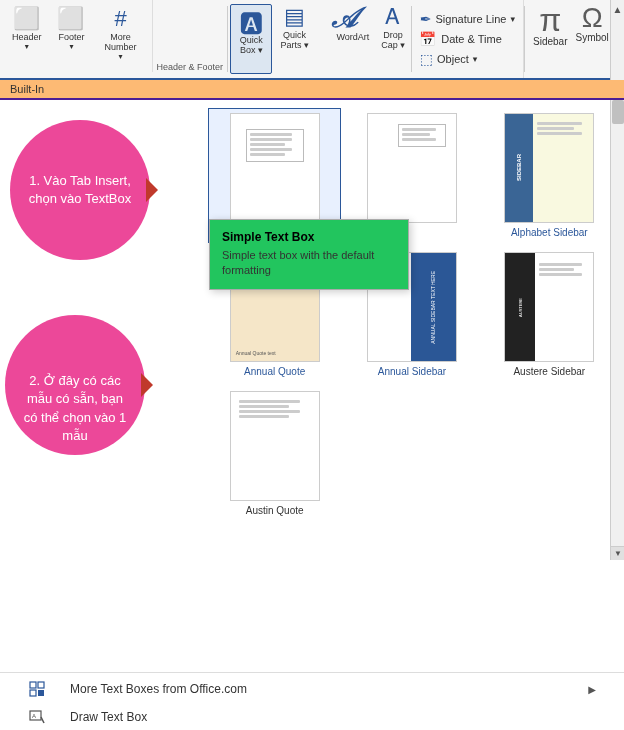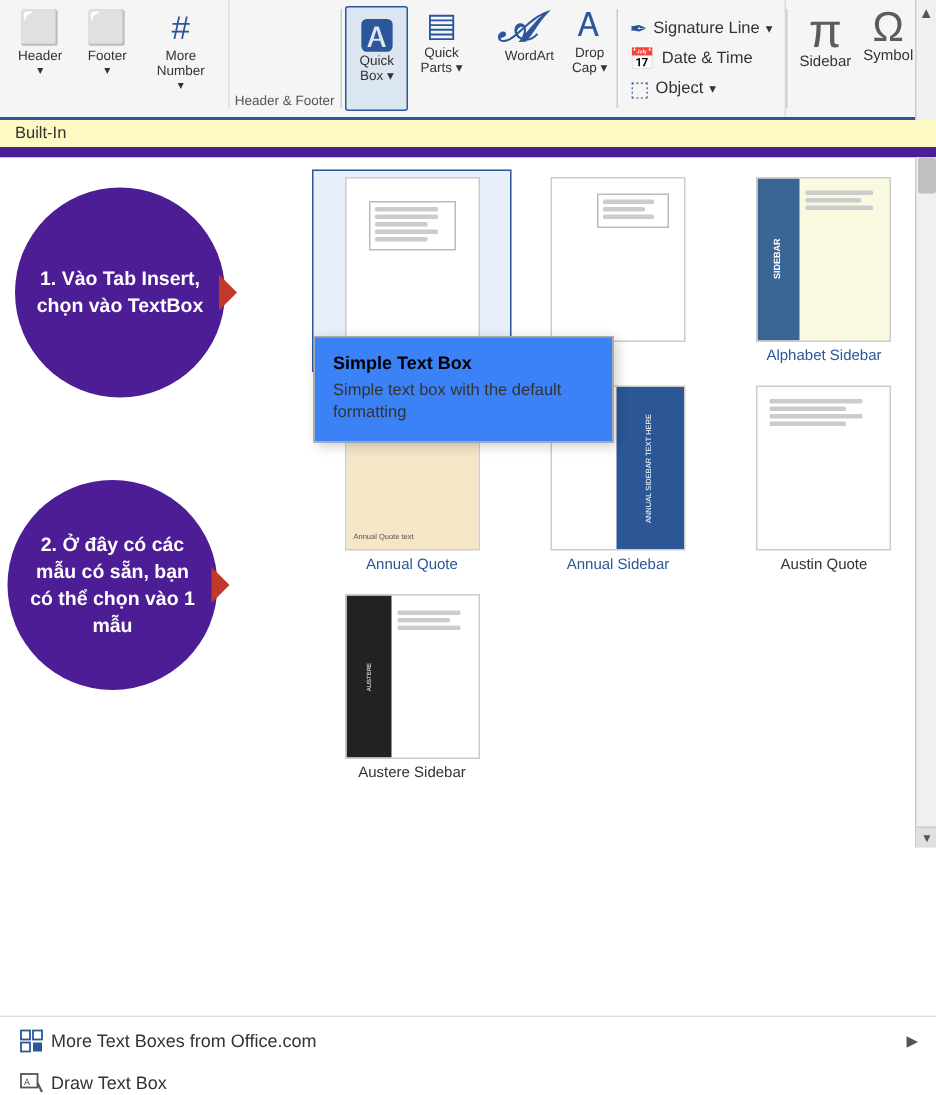--- a/index.html
+++ b/index.html
@@ -66,25 +66,25 @@
       display: flex;
       flex-direction: column;
       align-items: center;
     }
 
     .eq-icon { font-size: 32px; color: #5c5c5c; line-height: 1; }
     .eq-label { font-size: 10px; color: #333; }
 
     
     .built-in-bar {
-      background: #fef9c3;
+      background: #fdba74;
       padding: 3px 10px;
       font-size: 11px;
       color: #333;
-      border-bottom: 7px solid #4c1d95;
+      border-bottom: 2px solid #4c1d95;
     }
 
     
     .dropdown-area {
       background: #fff;
       display: flex;
       width: 100%;
       height: 572px;
       position: relative;
     }
@@ -95,24 +95,24 @@
       left: 0;
       top: 0;
       width: 200px;
       height: 100%;
       pointer-events: none;
       z-index: 10;
     }
 
     .balloon {
       position: absolute;
-      background: #4c1d95;
+      background: #ec4899;
       color: #fff;
       font-size: 13px;
-      font-weight: bold;
+      font-weight: normal;
       line-height: 1.4;
       padding: 10px 14px;
       border-radius: 50%;
       text-align: center;
       width: 140px;
       height: 140px;
       display: flex;
       align-items: center;
       justify-content: center;
       flex-direction: column;
@@ -122,21 +122,21 @@
       content: '';
       position: absolute;
       border: 12px solid transparent;
       border-left-color: #c0392b;
       right: -20px;
       top: 50%;
       transform: translateY(-50%);
     }
 
     .balloon1 { top: 20px; left: 10px; }
-    .balloon2 { top: 200px; left: 5px; }
+    .balloon2 { top: 200px; left: 5px; justify-content: flex-end; }
 
     
     .gallery-scroll {
       margin-left: 200px;
       width: calc(100% - 200px);
       height: 100%;
       overflow-y: auto;
       padding: 8px;
       display: flex;
       flex-direction: column;
@@ -174,21 +174,21 @@
       font-size: 10px;
       color: #2b579a;
       text-align: center;
     }
 
     .gallery-label.dark { color: #333; }
 
     
     .tooltip-box {
       position: absolute;
-      background: #3b82f6;
+      background: #22c55e;
       border: 1px solid #aaa;
       box-shadow: 2px 2px 8px rgba(0,0,0,0.2);
       padding: 10px 12px;
       width: 200px;
       z-index: 100;
       top: 110px;
       left: 0;
     }
 
     .tooltip-title {
@@ -207,22 +207,22 @@
     
     .bottom-menu {
       background: #fff;
       border-top: 1px solid #ddd;
       padding: 2px 0;
     }
 
     .bottom-item {
       display: flex;
       align-items: center;
-      gap: 4px;
-      padding: 5px 12px;
+      gap: 24px;
+      padding: 5px 28px;
       cursor: pointer;
       font-size: 12px;
       color: #333;
     }
 
     .bottom-icon {
       width: 18px;
       height: 18px;
       display: flex;
       align-items: center;
@@ -493,42 +493,42 @@
             <div class="text-line medium"></div>
             <div class="text-line short" style="margin-top:2px;"></div>
           </div>
         </div>
         <span class="gallery-label">Annual Sidebar</span>
       </div>
 
 
       <div class="gallery-item">
         <div class="gallery-thumb">
+          <div style="position:absolute;top:0;left:0;width:30px;height:100%;background:#222;display:flex;align-items:center;justify-content:center;">
+            <span style="color:#fff;font-size:4px;writing-mode:vertical-rl;transform:rotate(180deg);">AUSTERE</span>
+          </div>
+          <div style="position:absolute;left:34px;top:10px;right:4px;">
+            <div class="text-line medium"></div>
+            <div class="text-line short" style="margin-top:2px;"></div>
+            <div class="text-line medium" style="margin-top:2px;"></div>
+          </div>
+        </div>
+        <span class="gallery-label dark">Austere Sidebar</span>
+      </div>
+
+      <div class="gallery-item">
+        <div class="gallery-thumb">
           <div style="position:absolute;top:8px;left:8px;right:8px;">
             <div class="text-line medium"></div>
             <div class="text-line short" style="margin-top:2px;"></div>
             <div class="text-line medium" style="margin-top:2px;"></div>
             <div class="text-line short" style="margin-top:2px;"></div>
           </div>
         </div>
         <span class="gallery-label dark">Austin Quote</span>
-      </div>
-
-      <div class="gallery-item">
-        <div class="gallery-thumb">
-          <div style="position:absolute;top:0;left:0;width:30px;height:100%;background:#222;display:flex;align-items:center;justify-content:center;">
-            <span style="color:#fff;font-size:4px;writing-mode:vertical-rl;transform:rotate(180deg);">AUSTERE</span>
-          </div>
-          <div style="position:absolute;left:34px;top:10px;right:4px;">
-            <div class="text-line medium"></div>
-            <div class="text-line short" style="margin-top:2px;"></div>
-            <div class="text-line medium" style="margin-top:2px;"></div>
-          </div>
-        </div>
-        <span class="gallery-label dark">Austere Sidebar</span>
       </div>
 
     </div>
   </div>
 
   <div style="position:absolute;right:0;top:0;width:14px;height:460px;background:#f0f0f0;border-left:1px solid #ccc;">
     <div style="width:12px;height:24px;background:#c0c0c0;margin:0 1px;border-radius:2px;"></div>
     <div style="position:absolute;bottom:0;left:0;width:14px;height:14px;display:flex;align-items:center;justify-content:center;background:#e0e0e0;border-top:1px solid #ccc;">
       <span style="font-size:8px;color:#555;">▼</span>
     </div>

